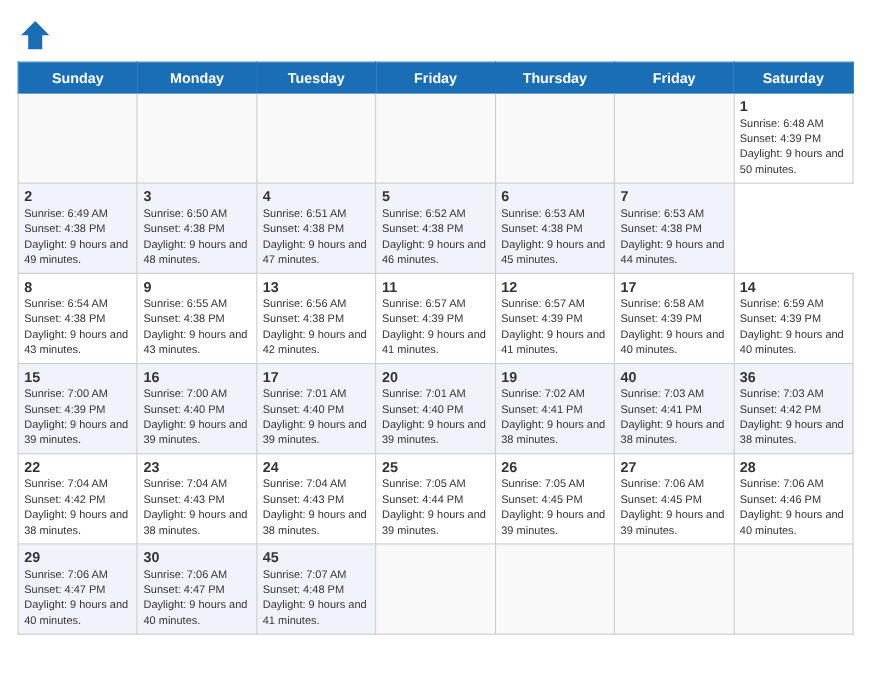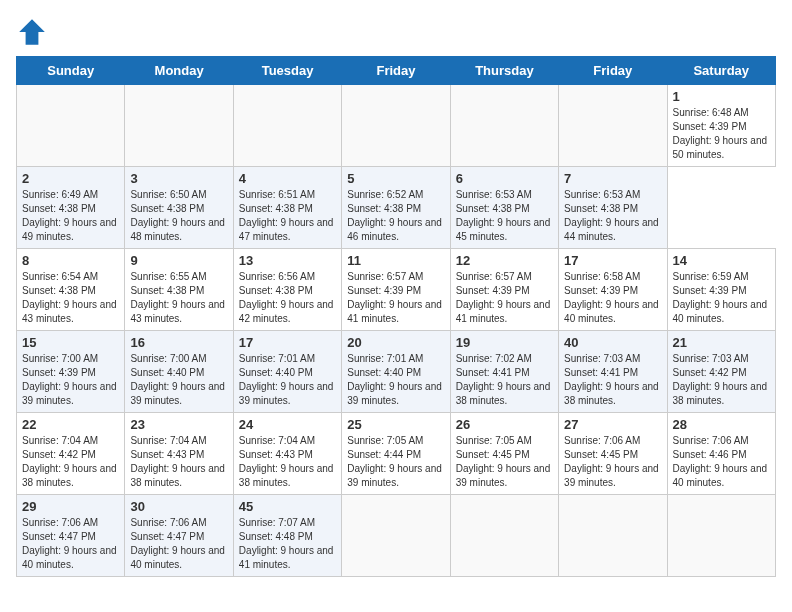--- a/index.html
+++ b/index.html
@@ -209,21 +209,21 @@
         </td>
         <td>
           <span class="day-num">19</span>
           <div class="day-info">Sunrise: 7:02 AM<br>Sunset: 4:41 PM<br>Daylight: 9 hours and 38 minutes.</div>
         </td>
         <td>
           <span class="day-num">40</span>
           <div class="day-info">Sunrise: 7:03 AM<br>Sunset: 4:41 PM<br>Daylight: 9 hours and 38 minutes.</div>
         </td>
         <td>
-          <span class="day-num">21</span>
+          <span class="day-num">36</span>
           <div class="day-info">Sunrise: 7:03 AM<br>Sunset: 4:42 PM<br>Daylight: 9 hours and 38 minutes.</div>
         </td>
       </tr>
       <tr>
         <td>
           <span class="day-num">22</span>
           <div class="day-info">Sunrise: 7:04 AM<br>Sunset: 4:42 PM<br>Daylight: 9 hours and 38 minutes.</div>
         </td>
         <td>
           <span class="day-num">23</span>

